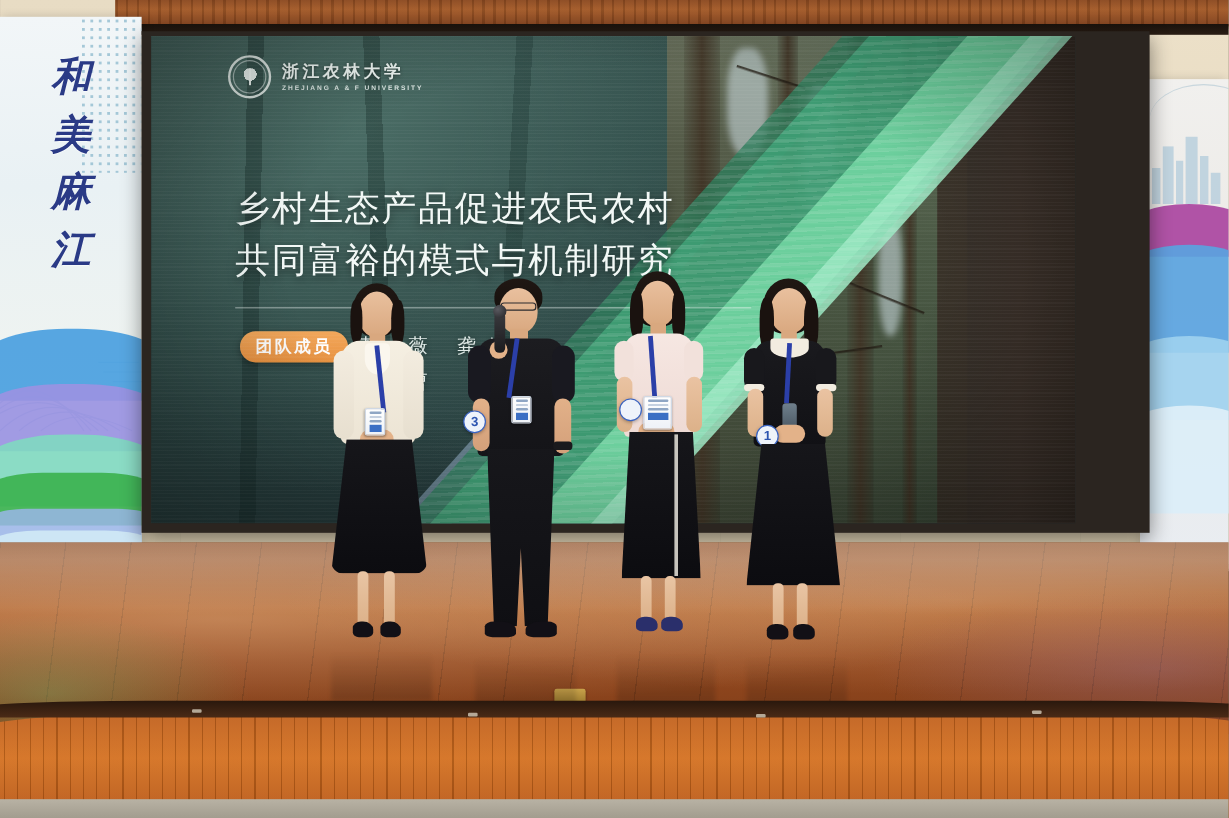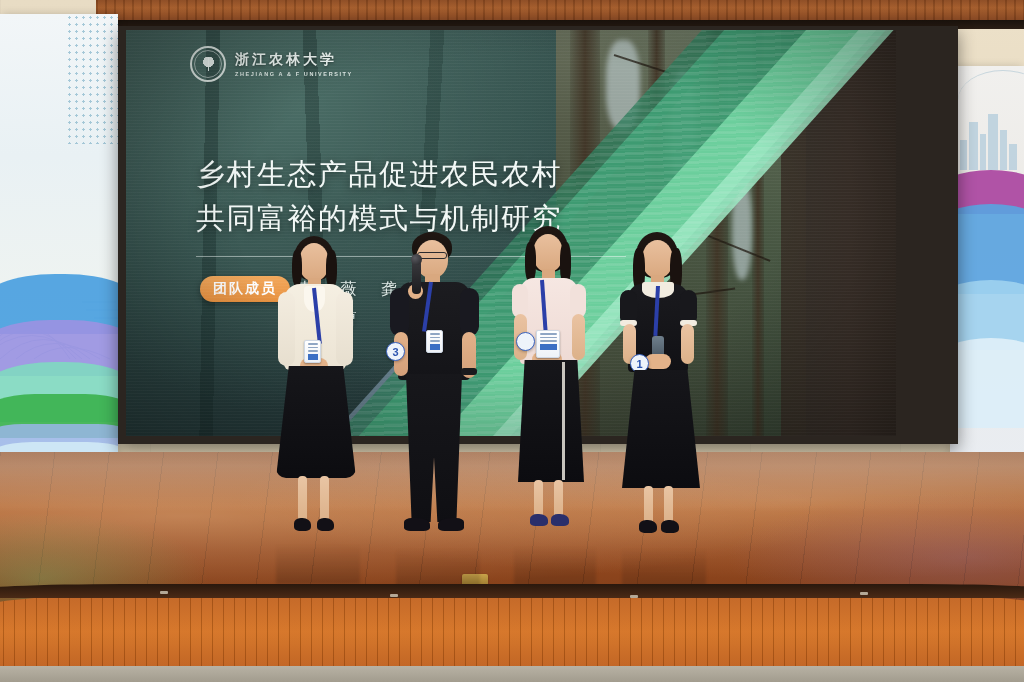--- a/index.html
+++ b/index.html
@@ -369,20 +369,21 @@
   <div class="wall-panel-lines"></div>
   <div class="wall-right"></div>
 
   <div class="valance">
     <div class="valance-grain"></div>
   </div>
   <div class="valance-shadow"></div>
 
   <div class="banner-left">
     <div class="banner-dots"></div>
+    <div class="banner-cal">和美麻江</div>
     <div class="banner-waves">
       <svg width="140" height="110" viewBox="0 0 140 110">
         <g fill="none" stroke="#7fb7c4" stroke-width="1" opacity="0.75">
           <path d="M-10 105 Q 35 38 80 105"></path>
           <path d="M-10 105 Q 38 48 86 105"></path>
           <path d="M-10 105 Q 42 58 92 105"></path>
           <path d="M10 105 Q 52 66 100 105"></path>
           <path d="M26 105 Q 62 74 110 105"></path>
           <path d="M44 105 Q 74 82 120 105"></path>
         </g>

